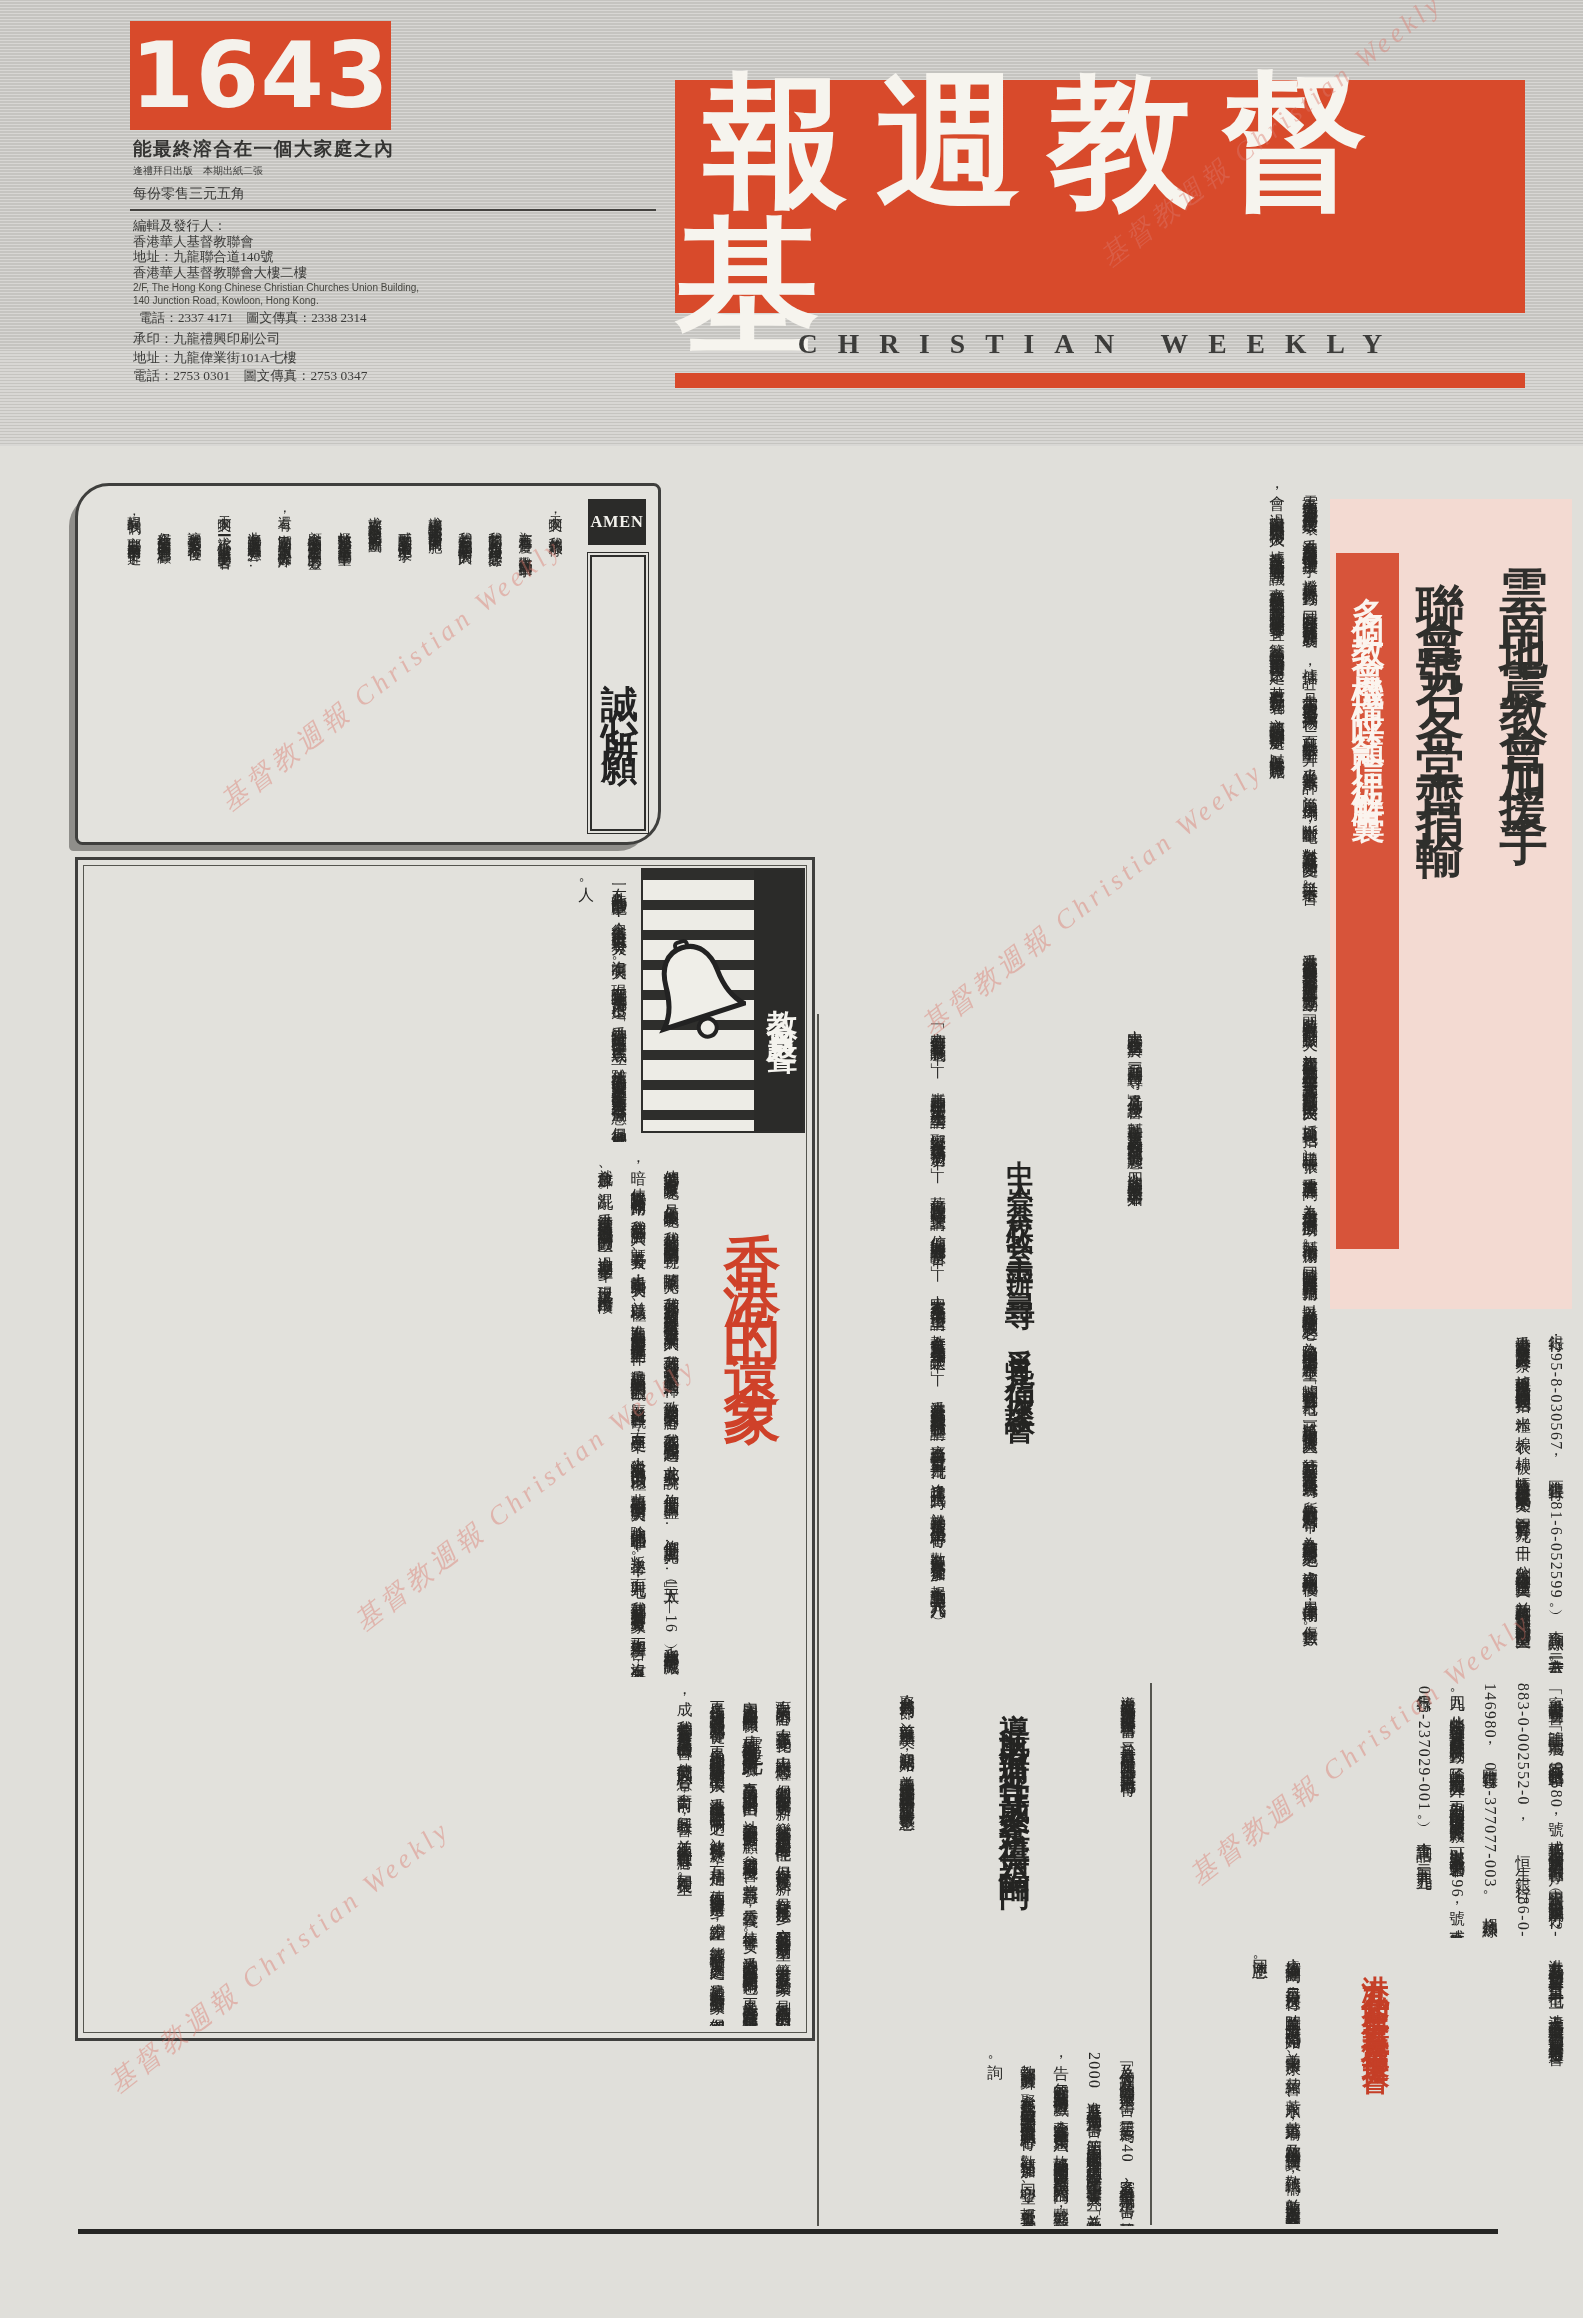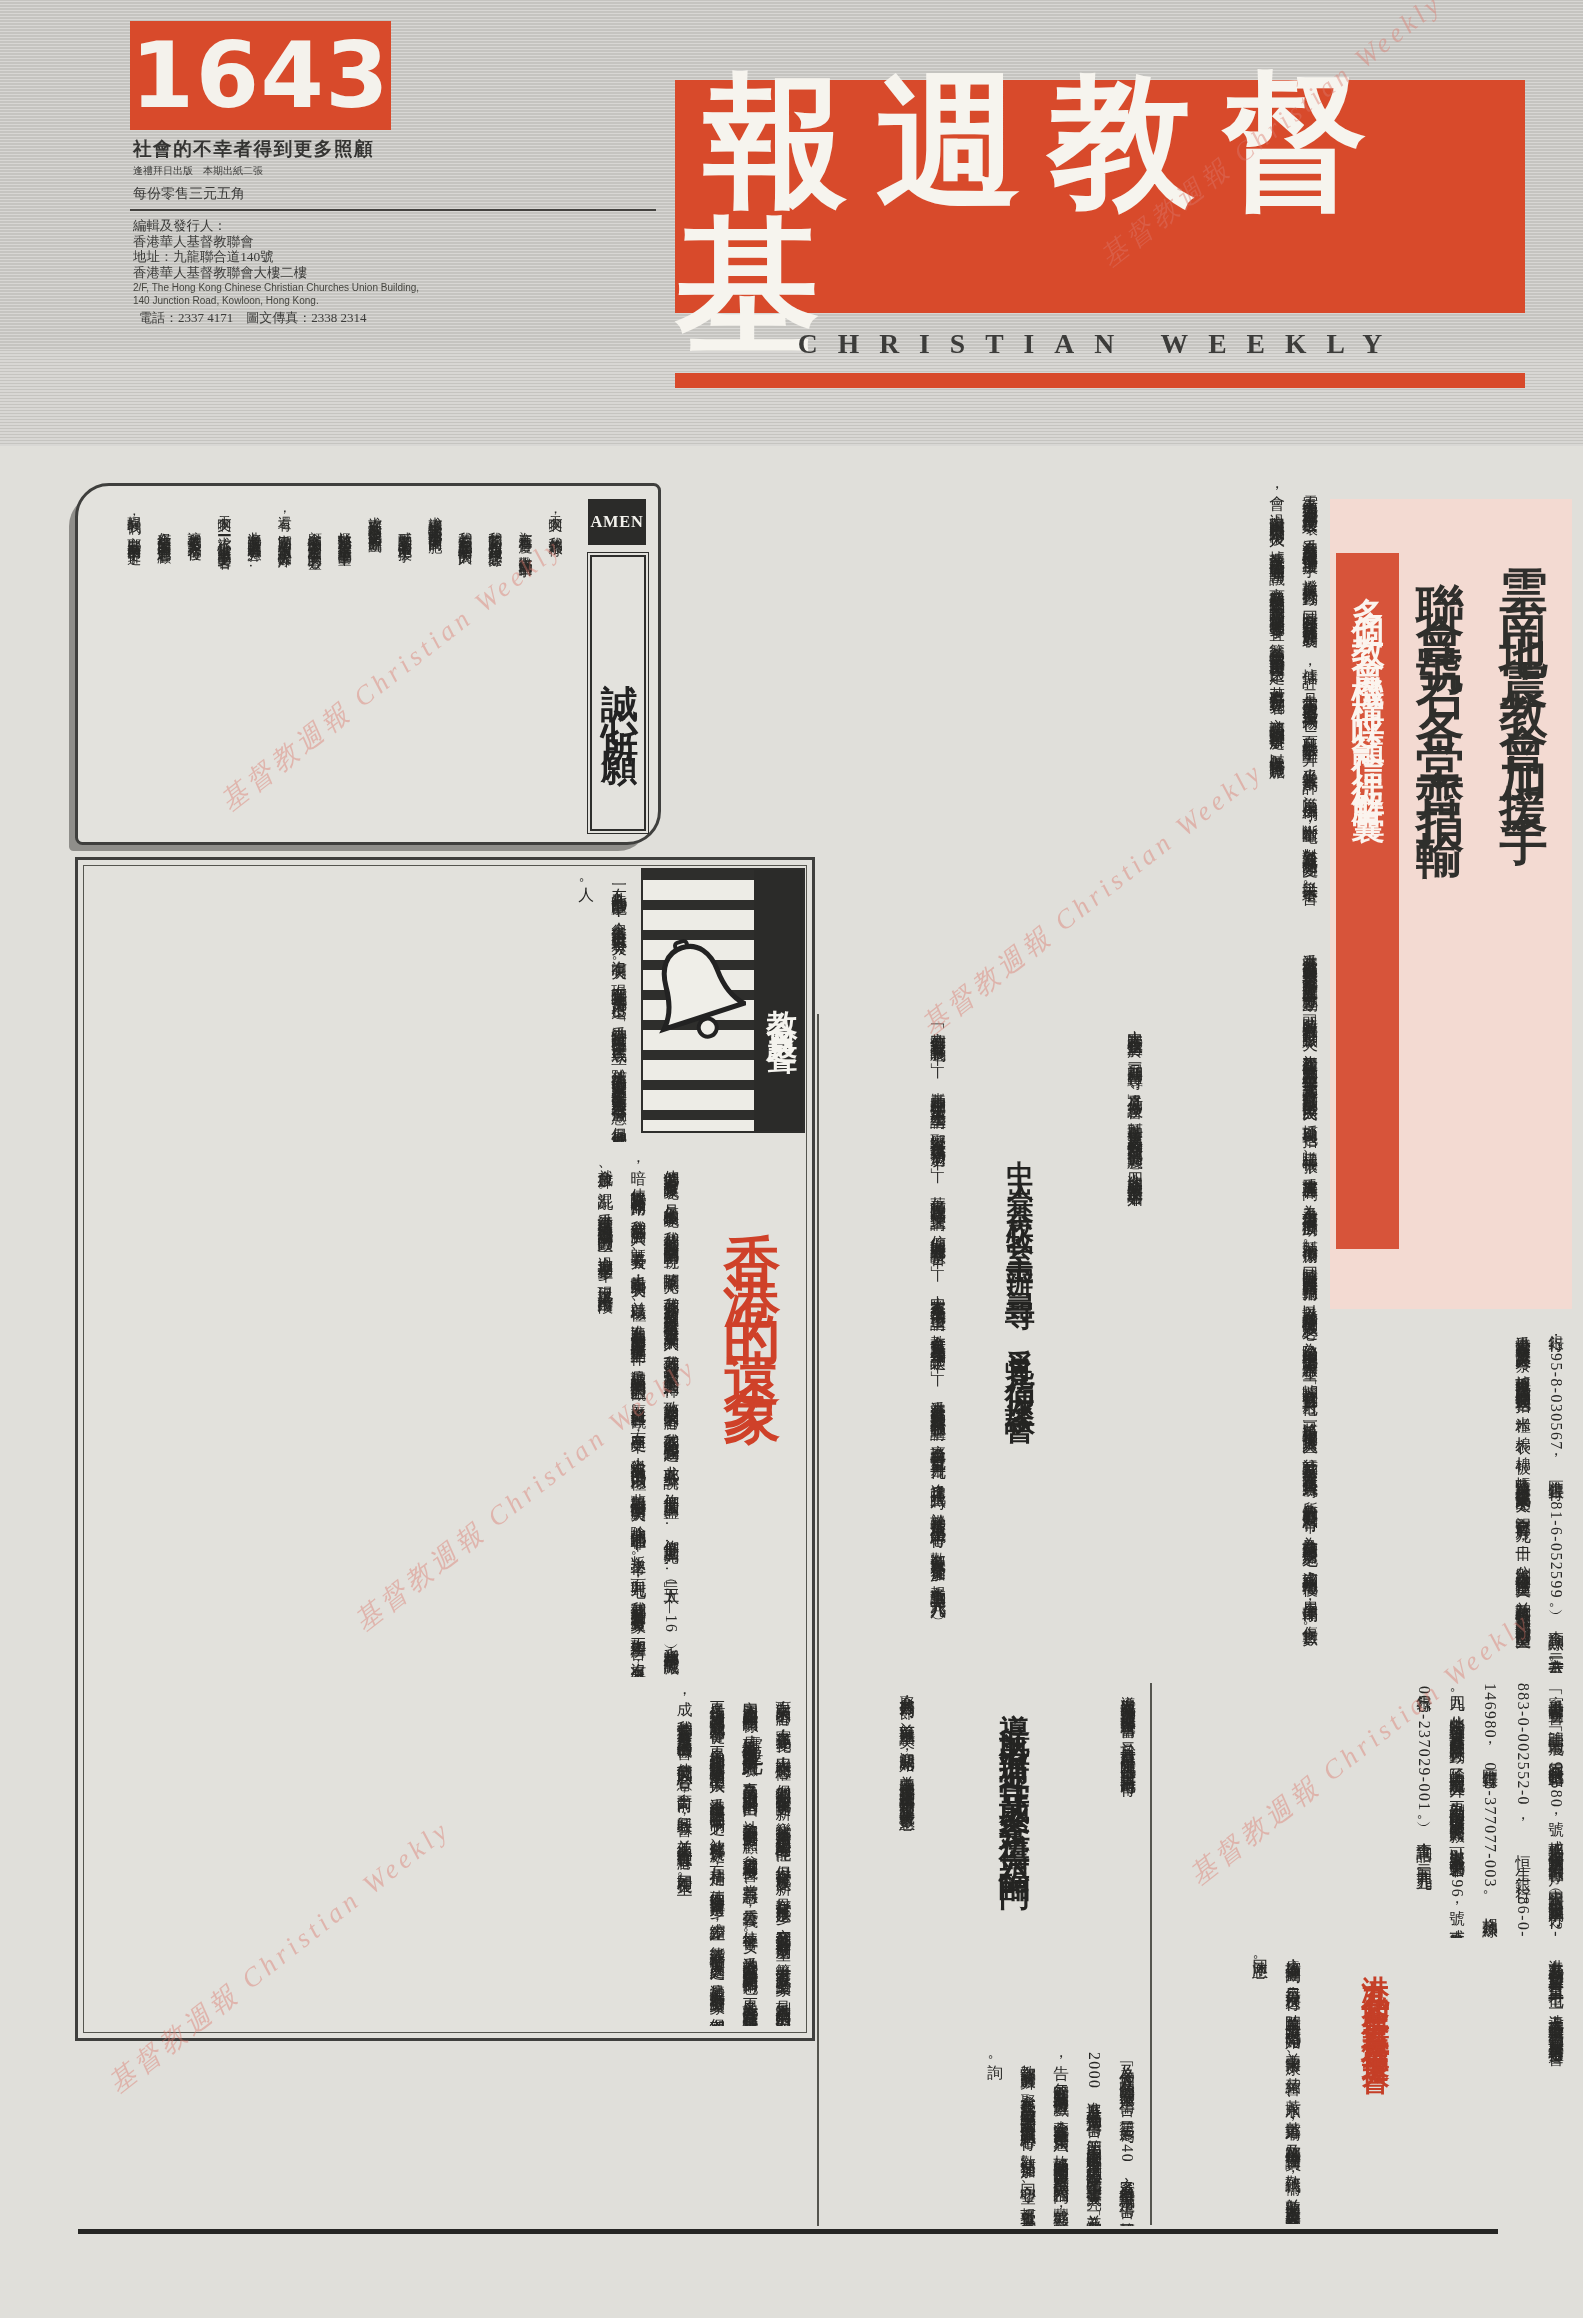--- a/index.html
+++ b/index.html
@@ -74,31 +74,34 @@
 </style>
 </head>
 <body>
 
 <div id="page">
 
   <div id="masthead">
     <div class="issue-box">
       <span>1643</span>
     </div>
-    <div class="m-date">社會的不幸者得到更多照顧</div>
+    <div class="m-date">能最終溶合在一個大家庭之內</div>
     <div class="m-pub1">逢禮拜日出版　本期出紙二張</div>
     <div class="m-pub2">每份零售三元五角</div>
     <div class="m-rule"></div>
     <div class="m-block">編輯及發行人：
 香港華人基督教聯會
 地址：九龍聯合道140號
 香港華人基督教聯會大樓二樓</div>
     <div class="m-block-en">2/F, The Hong Kong Chinese Christian Churches Union Building,
 140 Junction Road, Kowloon, Hong Kong.</div>
     <div class="m-tel">電話：2337 4171　圖文傳真：2338 2314</div>
+    <div class="m-print">承印：九龍禮興印刷公司
+地址：九龍偉業街101A七樓
+電話：2753 0301　圖文傳真：2753 0347</div>
     <div class="title-block">
       <span>報週教督基</span>
     </div>
     <div class="title-en">CHRISTIAN WEEKLY</div>
     <div class="title-bar"></div>
   </div>
 
   <div class="prayer-box">
     <div class="amen-badge">AMEN</div>
     <div class="prayer-title">誠心所願</div>

